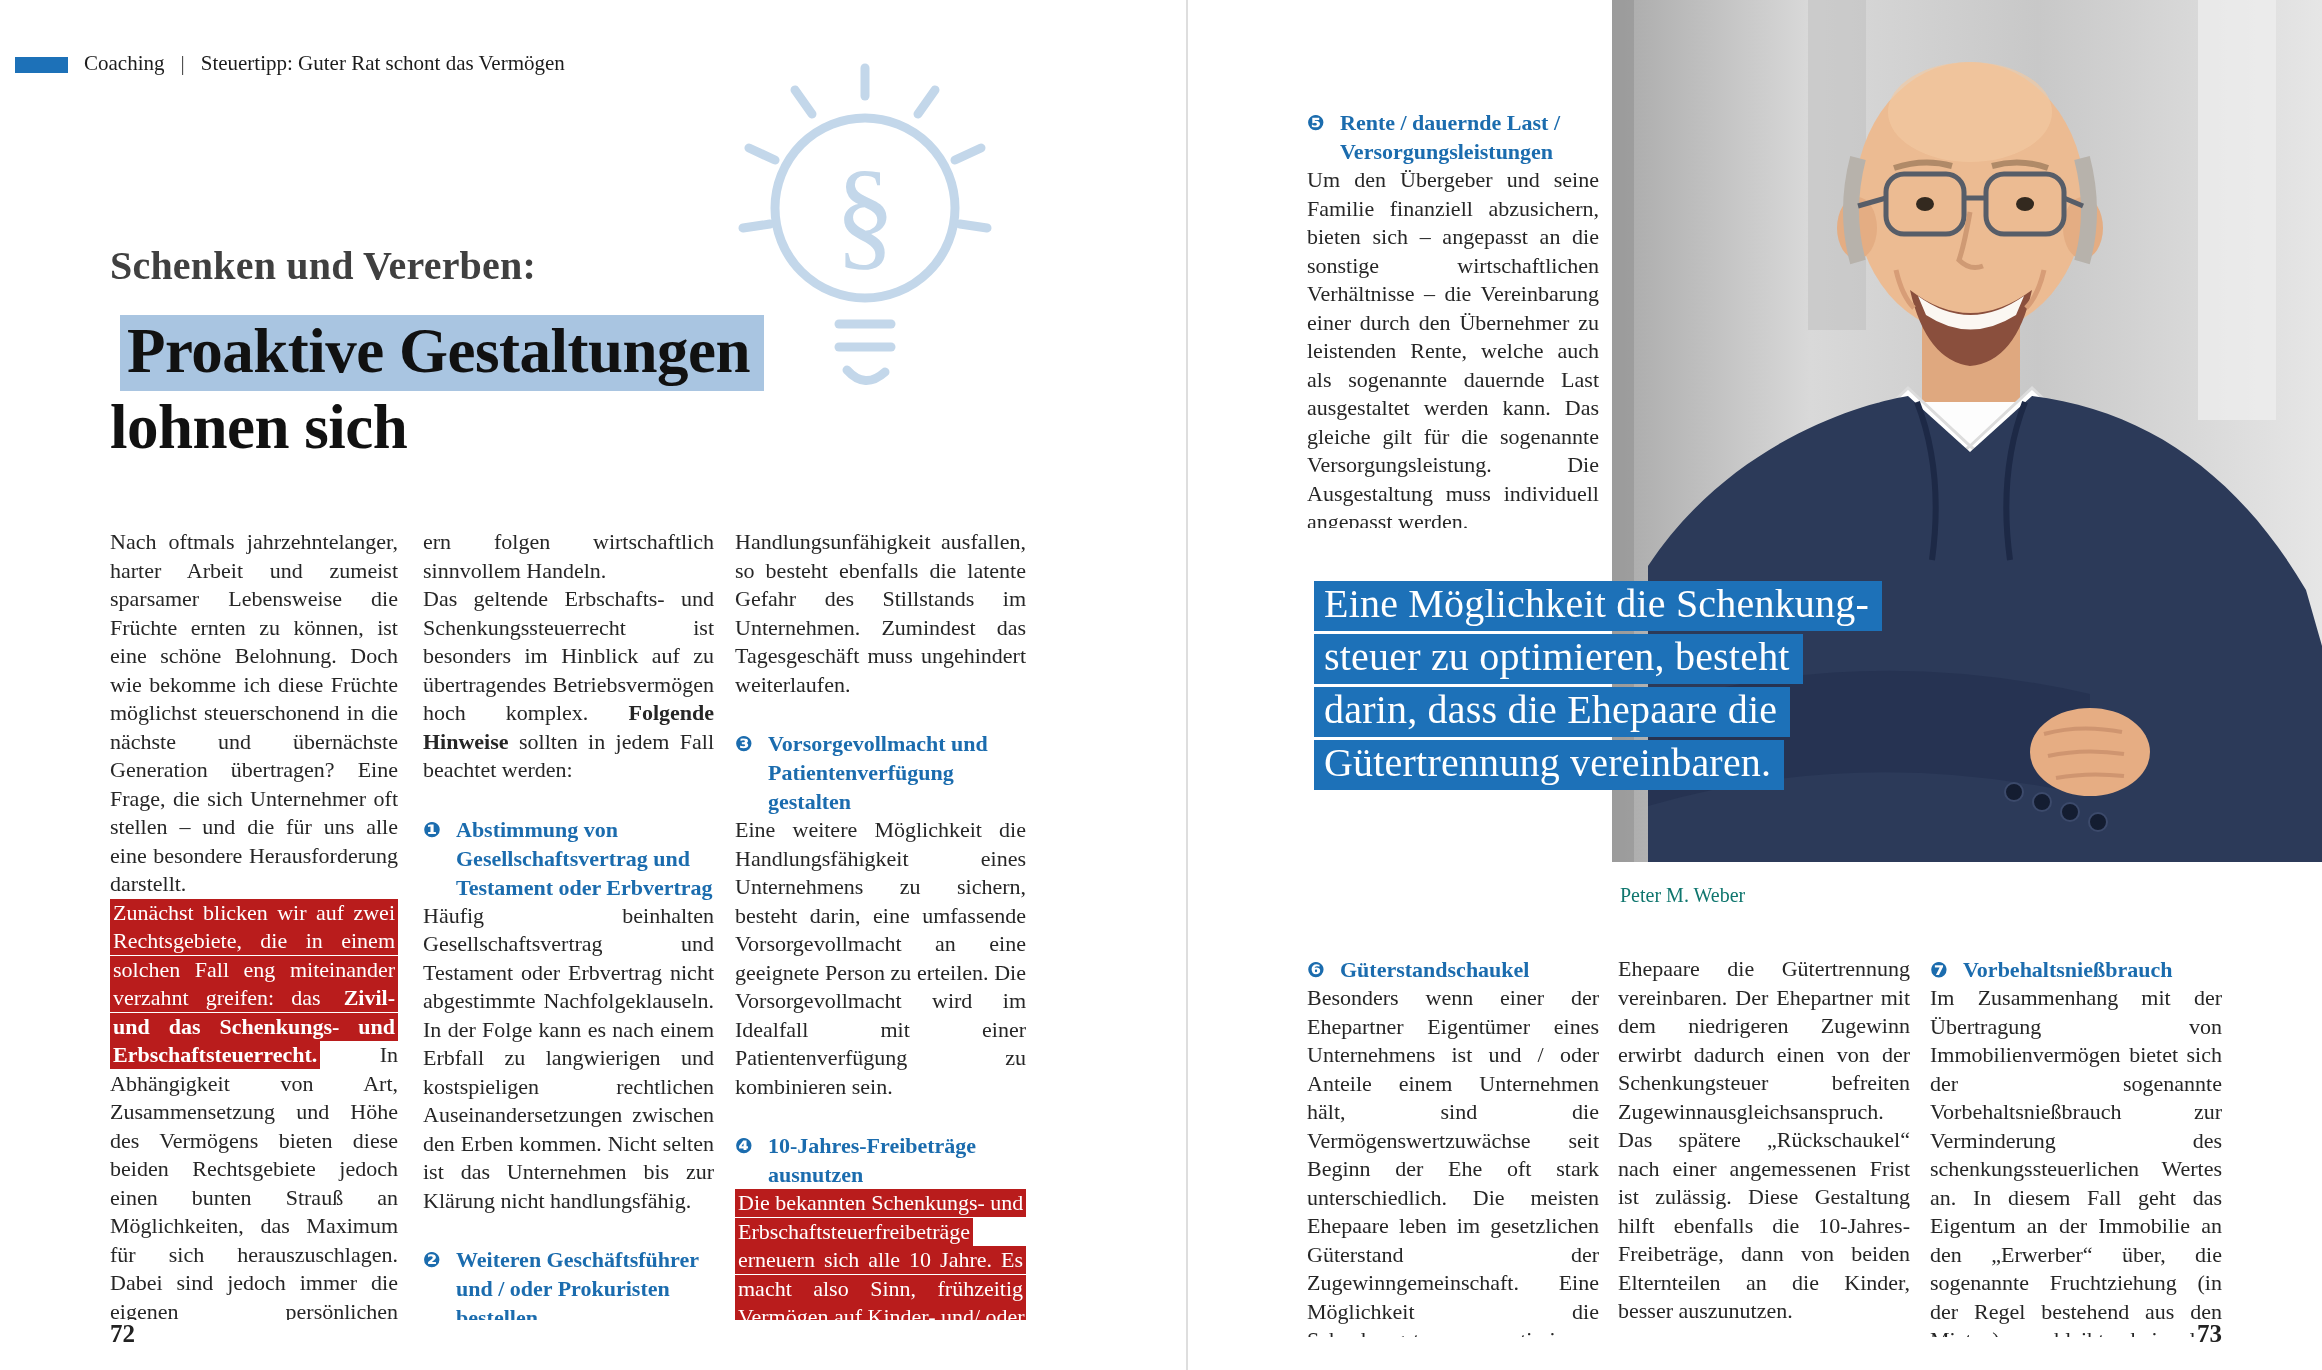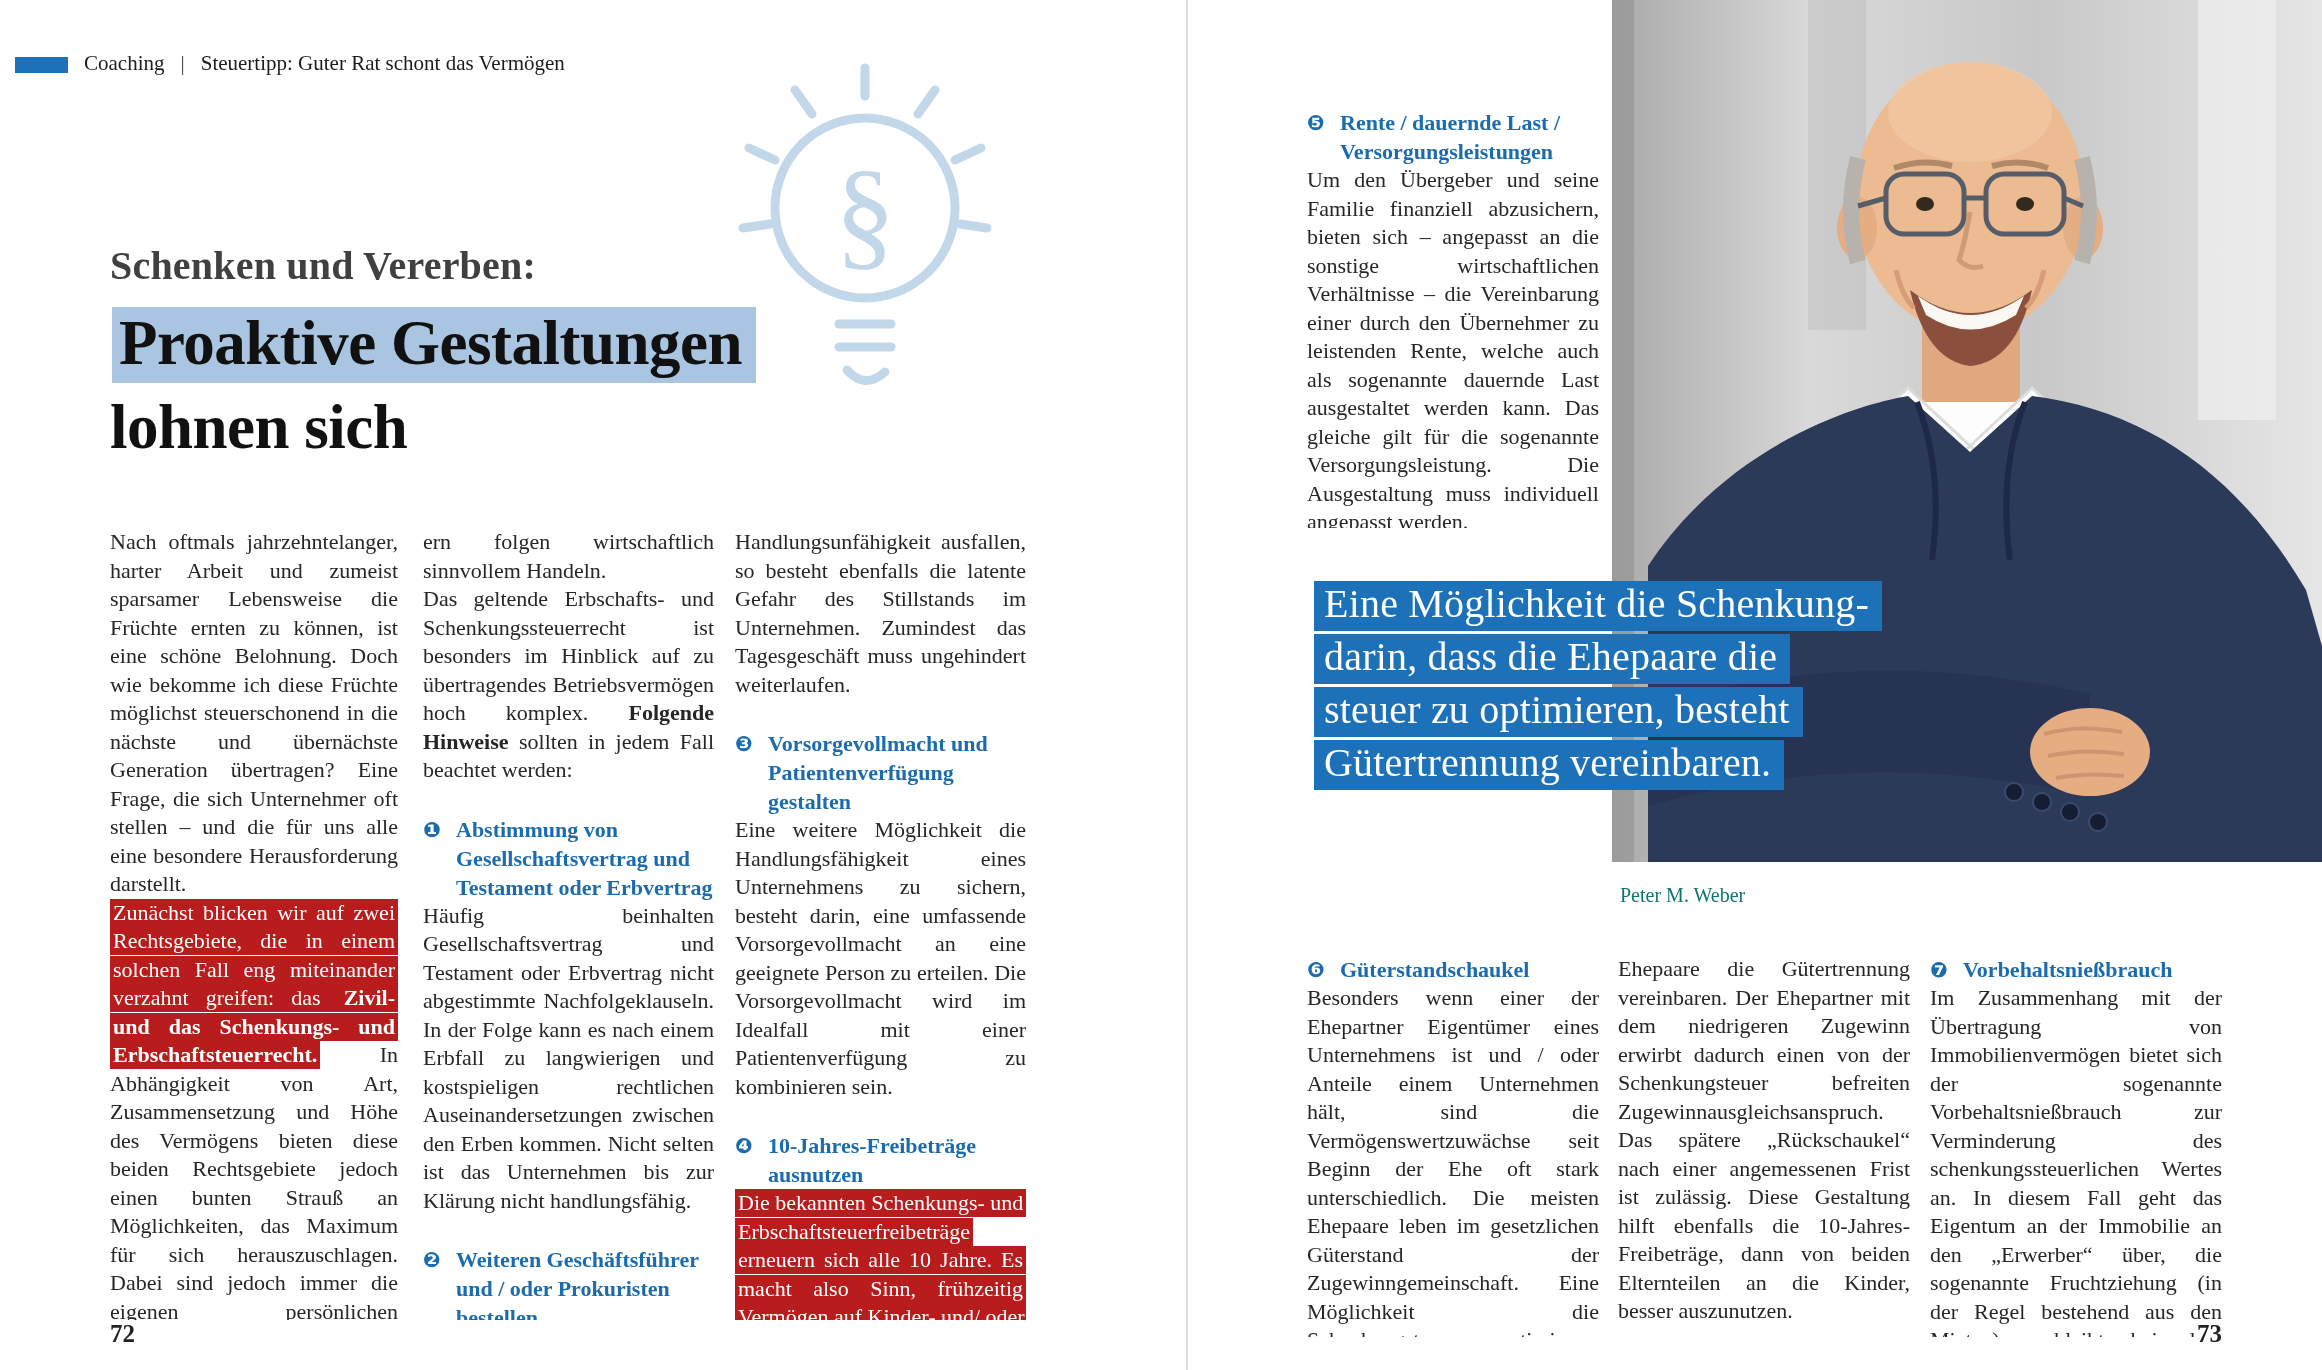--- a/index.html
+++ b/index.html
@@ -10,21 +10,21 @@
   .kicker-bar{position:absolute;left:15px;top:57px;width:53px;height:16px;background:#1d71b8;}
   .kicker{position:absolute;left:84px;top:50px;font-size:21px;line-height:26px;color:#1c1c1c;white-space:nowrap;}
   .kick-label{font-weight:400;}
   .kick-sep{margin:0 16px;color:#444;font-weight:400;}
 
   
   .bulb{position:absolute;left:735px;top:56px;width:260px;height:380px;}
 
   
   .ttl-over{position:absolute;left:110px;top:243px;font-size:40px;line-height:46px;font-weight:600;color:#404040;letter-spacing:.2px;}
-  .ttl1{position:absolute;left:104px;top:300px;margin:8px;font-size:63px;line-height:70px;font-weight:700;color:#111;letter-spacing:-.5px;}
+  .ttl1{position:absolute;left:104px;top:300px;margin:16px;font-size:63px;line-height:70px;font-weight:700;color:#111;letter-spacing:-.5px;}
   .ttl1 .ttl-hl{background:#a9c5e1;padding:1px 14px 5px 7px;}
   .ttl2{position:absolute;left:110px;top:392px;margin:0;font-size:63px;line-height:70px;font-weight:700;color:#111;letter-spacing:-.5px;}
 
   
   .col{position:absolute;top:528px;width:291px;height:792px;overflow:hidden;}
   .c1{left:110px;width:288px;}
   .c2{left:423px;}
   .c3{left:735px;}
   .body{margin:0;font-size:22px;line-height:28.5px;text-align:justify;color:#262626;}
   .hl{background:#b91c1c;color:#ffffff;padding:1px 3px 2px 3px;
@@ -176,22 +176,22 @@
     <h3 class="bh">
         <span class="num">❺</span>
         <span style="display:block">Rente / dauernde Last /</span>
         <span style="display:block">Versorgungsleistungen</span>
       </h3>
     <p class="body"><span>Um den Übergeber und seine Familie finanziell abzusichern, bieten sich – angepasst an die sonstige wirtschaftlichen Verhältnisse – die Vereinbarung einer durch den Übernehmer zu leistenden Rente, welche auch als sogenannte dauernde Last ausgestaltet werden kann. Das gleiche gilt für die sogenannte Versorgungsleistung. Die Ausgestaltung muss individuell angepasst werden.</span></p>
   </div>
 
   <div class="quote">
     <div class="qline">Eine Möglichkeit die Schenkung-</div>
+    <div class="qline">steuer zu optimieren, besteht</div>
     <div class="qline">darin, dass die Ehepaare die</div>
-    <div class="qline">steuer zu optimieren, besteht</div>
     <div class="qline">Gütertrennung vereinbaren.</div>
   </div>
 
   <div class="caption">Peter M. Weber</div>
 
   <div class="colR cA">
     <h3 class="bh"><span class="num">❻</span><span>Güterstandschaukel</span></h3>
     <p class="body"><span>Besonders wenn einer der Ehepartner Eigentümer eines Unternehmens ist und / oder Anteile einem Unternehmen hält, sind die Vermögenswertzuwächse seit Beginn der Ehe oft stark unterschiedlich. Die meisten Ehepaare leben im gesetzlichen Güterstand der Zugewinngemeinschaft. Eine Möglichkeit die Schenkungsteuer zu optimieren, besteht darin, dass die</span></p>
   </div>
 

